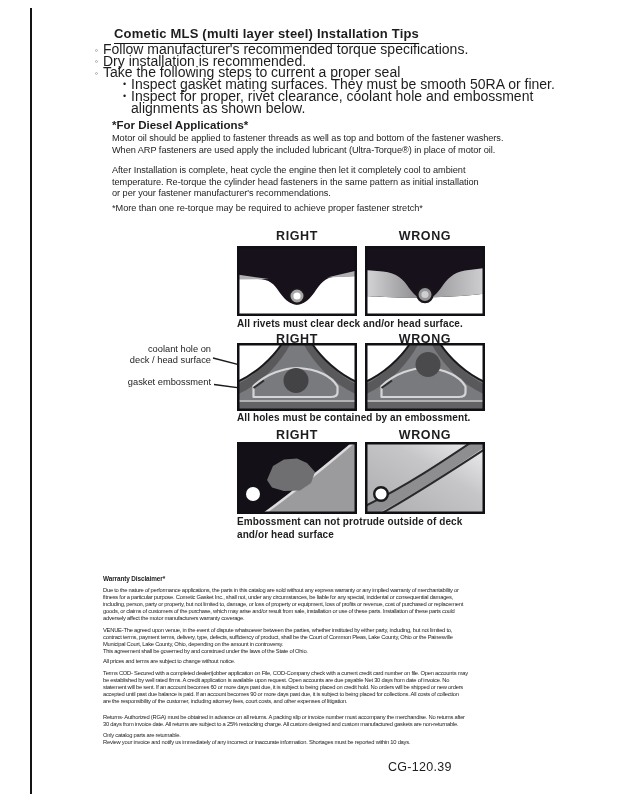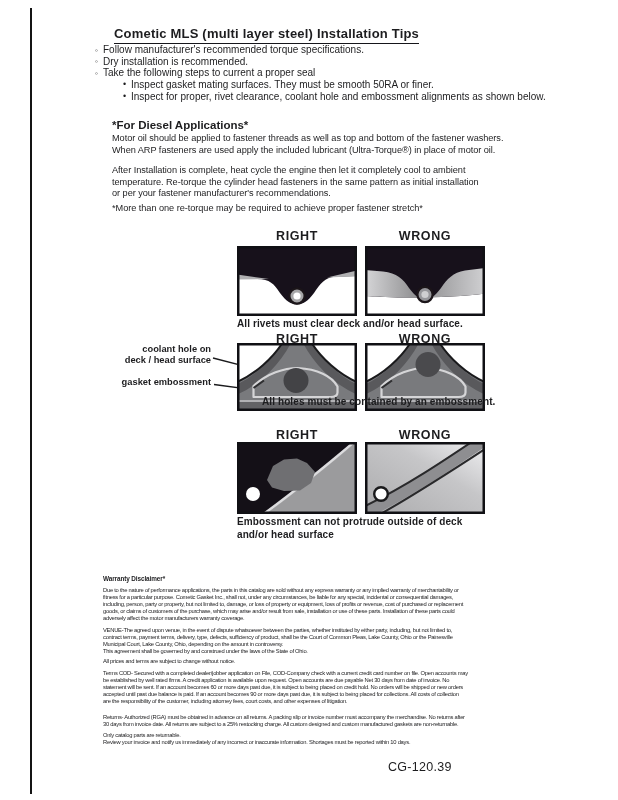--- a/index.html
+++ b/index.html
@@ -4,21 +4,21 @@
 <style>
   html,body{margin:0;padding:0;background:#ffffff;}
   .page{position:relative;width:618px;height:800px;background:#ffffff;overflow:hidden;
         font-family:"Liberation Sans", sans-serif;color:#1d1d1f;}
   .abs{position:absolute;}
   .edge-line{left:30px;top:8px;width:2px;height:786px;background:#141414;}
 
   .title{left:114px;top:26px;margin:0;font-size:13px;font-weight:bold;letter-spacing:0.2px;
          border-bottom:1.6px solid #15151a;padding-bottom:2px;display:inline-block;}
 
-  .tips{left:95px;top:44px;width:460px;font-size:10px;line-height:11.7px;}
+  .tips{left:95px;top:44px;width:460px;font-size:14px;line-height:11.7px;}
   .bullet{position:relative;padding-left:8px;}
   .bullet::before{content:"\25E6";position:absolute;left:0;top:0.5px;font-size:8px;}
   .bullet.sub{margin-left:28px;}
   .bullet.sub::before{content:"\2022";font-size:9px;top:0;}
 
   .diesel-heading{left:112px;top:119px;font-size:11.5px;font-weight:bold;}
   .body-text{font-size:9.2px;line-height:11.6px;white-space:pre-line;letter-spacing:-0.05px;width:450px;}
   .dp1{left:112px;top:133px;}
   .dp2{left:112px;top:165px;}
   .dnote{left:112px;top:203px;}
@@ -29,24 +29,24 @@
   .lr3{left:237px;top:428px;} .lw3{left:365px;top:428px;}
 
   .panel{width:120px;}
   .p-r1r{left:237px;top:246px;} .p-r1w{left:365px;top:246px;}
   .p-r2r{left:237px;top:343px;} .p-r2w{left:365px;top:343px;}
   .p-r3r{left:237px;top:442px;} .p-r3w{left:365px;top:442px;}
   .panel svg{display:block;}
 
   .caption{font-size:10px;font-weight:bold;letter-spacing:0.1px;}
   .cap1{left:237px;top:318px;}
-  .cap2{left:237px;top:396px;margin-left:25px;}
+  .cap2{left:237px;top:412px;}
   .cap3{left:237px;top:516px;white-space:pre-line;line-height:12.5px;}
 
-  .annot{width:116px;text-align:right;font-size:9.3px;line-height:10.8px;white-space:pre-line;font-weight:bold;}
+  .annot{width:116px;text-align:right;font-size:9.3px;line-height:10.8px;white-space:pre-line;}
   .an1{left:95px;top:344px;}
   .an2{left:95px;top:377px;}
   .leader-svg{left:120px;top:340px;}
 
   .disc{left:103px;width:480px;font-size:5.8px;line-height:7px;letter-spacing:-0.25px;white-space:pre-line;}
   .disc-h{top:575px;font-weight:bold;font-size:6.4px;letter-spacing:-0.1px;}
   .wp0{top:587px;} .wp1{top:627px;} .wp2{top:658px;} .wp3{top:670px;} .wp4{top:714px;} .wp5{top:732px;}
 
   .footer-code{left:388px;top:760px;font-size:12.5px;letter-spacing:0.3px;}
 </style>

